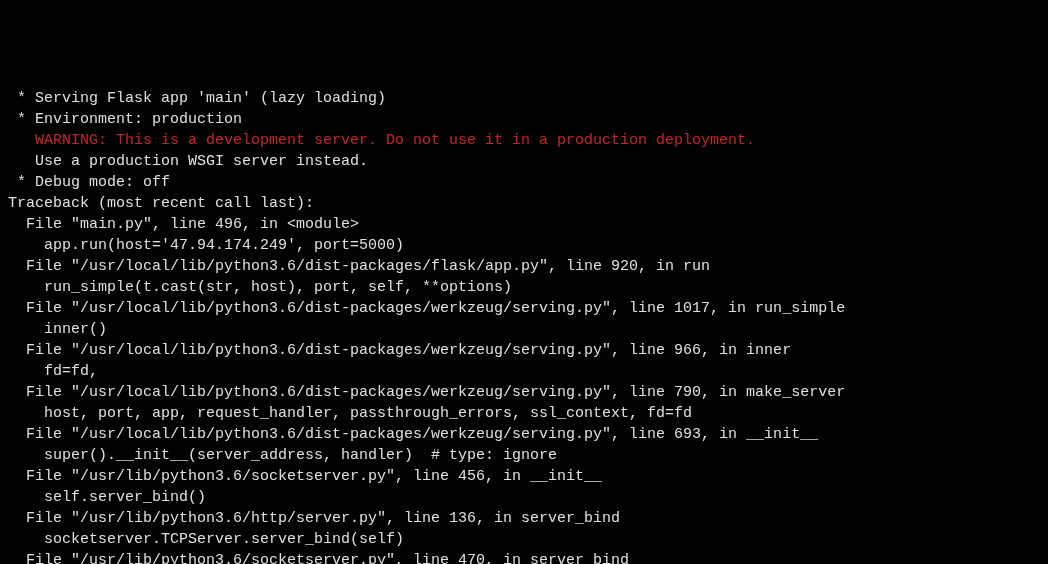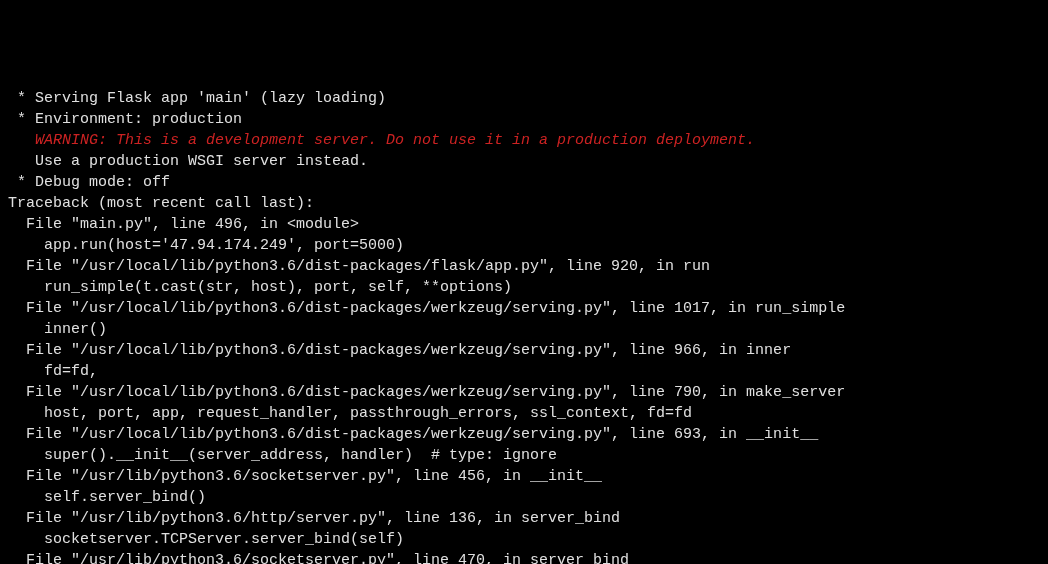--- a/index.html
+++ b/index.html
@@ -17,21 +17,20 @@
       width: 1048px;
       height: 564px;
       overflow: hidden;
       white-space: pre;
     }
     .line {
       display: block;
     }
     .warning {
       color: #cc2222;
-      font-style: italic;
     }
   </style>
 </head>
 <body>
 
 
 
 <div id="terminal-container"><span class="line "> * Serving Flask app 'main' (lazy loading)</span><span class="line "> * Environment: production</span><span class="line warning">   WARNING: This is a development server. Do not use it in a production deployment.</span><span class="line ">   Use a production WSGI server instead.</span><span class="line "> * Debug mode: off</span><span class="line ">Traceback (most recent call last):</span><span class="line ">  File "main.py", line 496, in &lt;module&gt;</span><span class="line ">    app.run(host='47.94.174.249', port=5000)</span><span class="line ">  File "/usr/local/lib/python3.6/dist-packages/flask/app.py", line 920, in run</span><span class="line ">    run_simple(t.cast(str, host), port, self, **options)</span><span class="line ">  File "/usr/local/lib/python3.6/dist-packages/werkzeug/serving.py", line 1017, in run_simple</span><span class="line ">    inner()</span><span class="line ">  File "/usr/local/lib/python3.6/dist-packages/werkzeug/serving.py", line 966, in inner</span><span class="line ">    fd=fd,</span><span class="line ">  File "/usr/local/lib/python3.6/dist-packages/werkzeug/serving.py", line 790, in make_server</span><span class="line ">    host, port, app, request_handler, passthrough_errors, ssl_context, fd=fd</span><span class="line ">  File "/usr/local/lib/python3.6/dist-packages/werkzeug/serving.py", line 693, in __init__</span><span class="line ">    super().__init__(server_address, handler)  # type: ignore</span><span class="line ">  File "/usr/lib/python3.6/socketserver.py", line 456, in __init__</span><span class="line ">    self.server_bind()</span><span class="line ">  File "/usr/lib/python3.6/http/server.py", line 136, in server_bind</span><span class="line ">    socketserver.TCPServer.server_bind(self)</span><span class="line ">  File "/usr/lib/python3.6/socketserver.py", line 470, in server_bind</span></div>
 
 

